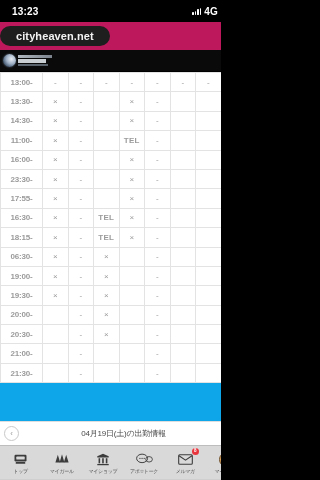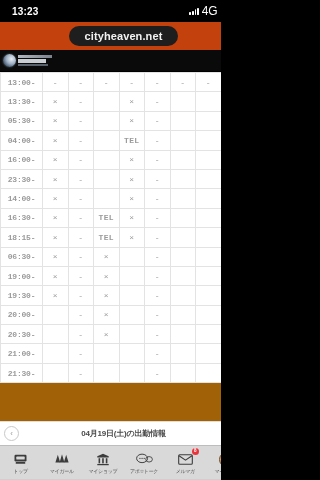--- a/index.html
+++ b/index.html
@@ -18,29 +18,29 @@
     padding: 0 10px 0 12px;
   }
   .sb-time { font-size: 10px; font-weight: 700; letter-spacing:.2px; }
   .sb-right { display:flex; align-items:center; gap:3px; }
   .bars { display:flex; align-items:flex-end; gap:1px; height:8px; }
   .bars i { display:block; width:1.6px; background:#fff; border-radius:.4px; }
   .bars i:nth-child(1){height:3px}
   .bars i:nth-child(2){height:4.5px}
   .bars i:nth-child(3){height:6px}
   .bars i:nth-child(4){height:7.5px}
-  .net { font-size:12px; font-weight:400; }
+  .net { font-size:10px; font-weight:700; }
   .batt {
     background:#f5d020; color:#1b1b1b; font-size:7px; font-weight:700;
     border-radius:2px; padding:1px 2px; line-height:1;
   }
   .batt-cap { width:1.5px; height:4px; background:#8a8a8a; border-radius:0 1px 1px 0; }
 
   
-  .urlbar { height: 28px; background:#c2410c; display:flex; align-items:center; justify-content:center; }
+  .urlbar { height: 28px; background:#be185d; display:flex; align-items:center; }
   .url-pill {
     background:#1e1e1e; color:#f2f2f2; font-size:11px; font-weight:700;
     padding:4px 16px; border-radius:12px; letter-spacing:.1px;
   }
 
   
   .siteheader {
     height: 22px; background:#0a0a0a; display:flex; align-items:center;
     justify-content:space-between; padding:0 2px 0 3px; position:relative;
     border-bottom:1px solid #000;
@@ -58,22 +58,22 @@
   .logo-l3 { width:30px; height:2px; background:#6d7782; opacity:.8; }
   .menu-btn {
     width:20px; height:20px; background:#0a0a0a; border-left:1px solid #3a3a3a;
     display:flex; flex-direction:column; align-items:center; justify-content:center; gap:1.5px;
   }
   .menu-btn span { display:block; width:12px; height:2px; background:#fff; }
   .menu-btn .mlabel { width:12px; height:3px; background:#bdbdbd; margin-top:.5px; }
 
   
   .table-wrap {
-    background:#a16207; position:relative;
-    height: 349px; overflow:hidden;font-family:Liberation Mono, monospace;
+    background:#0ea5e9; position:relative;
+    height: 349px; overflow:hidden;
   }
   table.sched { border-collapse: collapse; width:221px; table-layout:fixed; }
   table.sched td {
     height:19.4px; border:1px solid #e3e3e3; text-align:center; vertical-align:middle;
     font-size:8px; color:#9b9b9b; padding:0; background:#fff;
   }
   td.tcol {
     width:42px; color:#555; font-size:8.5px; font-weight:600;
     letter-spacing:-.2px; background:#fff; border-left:none;
   }
@@ -94,21 +94,21 @@
   
   .datenav {
     height:24px; background:#fff; border-top:1px solid #dedede;
     display:flex; align-items:center; justify-content:space-between; padding:0 4px;
   }
   .arrow {
     width:15px; height:15px; border-radius:50%; border:1px solid #c9c9c9;
     display:flex; align-items:center; justify-content:center;
     font-size:8px; color:#9a9a9a; background:#fff;
   }
-  .datetxt { font-size:8px; color:#4a4a4a; font-weight:700; letter-spacing:-.2px; }
+  .datetxt { font-size:8px; color:#4a4a4a; font-weight:400; letter-spacing:-.2px; }
 
   
   .bottomnav {
     height:34px; background:#d9d9d9; display:flex; align-items:stretch;
     border-top:1px solid #bdbdbd;
   }
   .nav-item {
     flex:1; display:flex; flex-direction:column; align-items:center; justify-content:center;
     gap:1px; position:relative;
   }
@@ -193,31 +193,31 @@
             <td class="tcol">13:30-</td>
             <td class="dcol x">×</td>
             <td class="dcol dash">-</td>
             <td class="dcol ok"><span class="ring"></span></td>
             <td class="dcol x">×</td>
             <td class="dcol dash">-</td>
             <td class="dcol ok"><span class="ring"></span></td>
             <td class="dcol ok"><span class="ring"></span></td>
           </tr>
           <tr>
-            <td class="tcol">05:30-</td>
-            <td class="dcol x">×</td>
-            <td class="dcol dash">-</td>
-            <td class="dcol ok"><span class="ring"></span></td>
-            <td class="dcol x">×</td>
-            <td class="dcol dash">-</td>
-            <td class="dcol ok"><span class="ring"></span></td>
-            <td class="dcol ok"><span class="ring"></span></td>
-          </tr>
-          <tr>
-            <td class="tcol">04:00-</td>
+            <td class="tcol">14:30-</td>
+            <td class="dcol x">×</td>
+            <td class="dcol dash">-</td>
+            <td class="dcol ok"><span class="ring"></span></td>
+            <td class="dcol x">×</td>
+            <td class="dcol dash">-</td>
+            <td class="dcol ok"><span class="ring"></span></td>
+            <td class="dcol ok"><span class="ring"></span></td>
+          </tr>
+          <tr>
+            <td class="tcol">11:00-</td>
             <td class="dcol x">×</td>
             <td class="dcol dash">-</td>
             <td class="dcol ok"><span class="ring"></span></td>
             <td class="dcol tel">TEL</td>
             <td class="dcol dash">-</td>
             <td class="dcol ok"><span class="ring"></span></td>
             <td class="dcol ok"><span class="ring"></span></td>
           </tr>
           <tr>
             <td class="tcol">16:00-</td>
@@ -233,21 +233,21 @@
             <td class="tcol">23:30-</td>
             <td class="dcol x">×</td>
             <td class="dcol dash">-</td>
             <td class="dcol ok"><span class="ring"></span></td>
             <td class="dcol x">×</td>
             <td class="dcol dash">-</td>
             <td class="dcol ok"><span class="ring"></span></td>
             <td class="dcol ok"><span class="ring"></span></td>
           </tr>
           <tr>
-            <td class="tcol">14:00-</td>
+            <td class="tcol">17:55-</td>
             <td class="dcol x">×</td>
             <td class="dcol dash">-</td>
             <td class="dcol ok"><span class="ring"></span></td>
             <td class="dcol x">×</td>
             <td class="dcol dash">-</td>
             <td class="dcol ok"><span class="ring"></span></td>
             <td class="dcol ok"><span class="ring"></span></td>
           </tr>
           <tr>
             <td class="tcol">16:30-</td>

